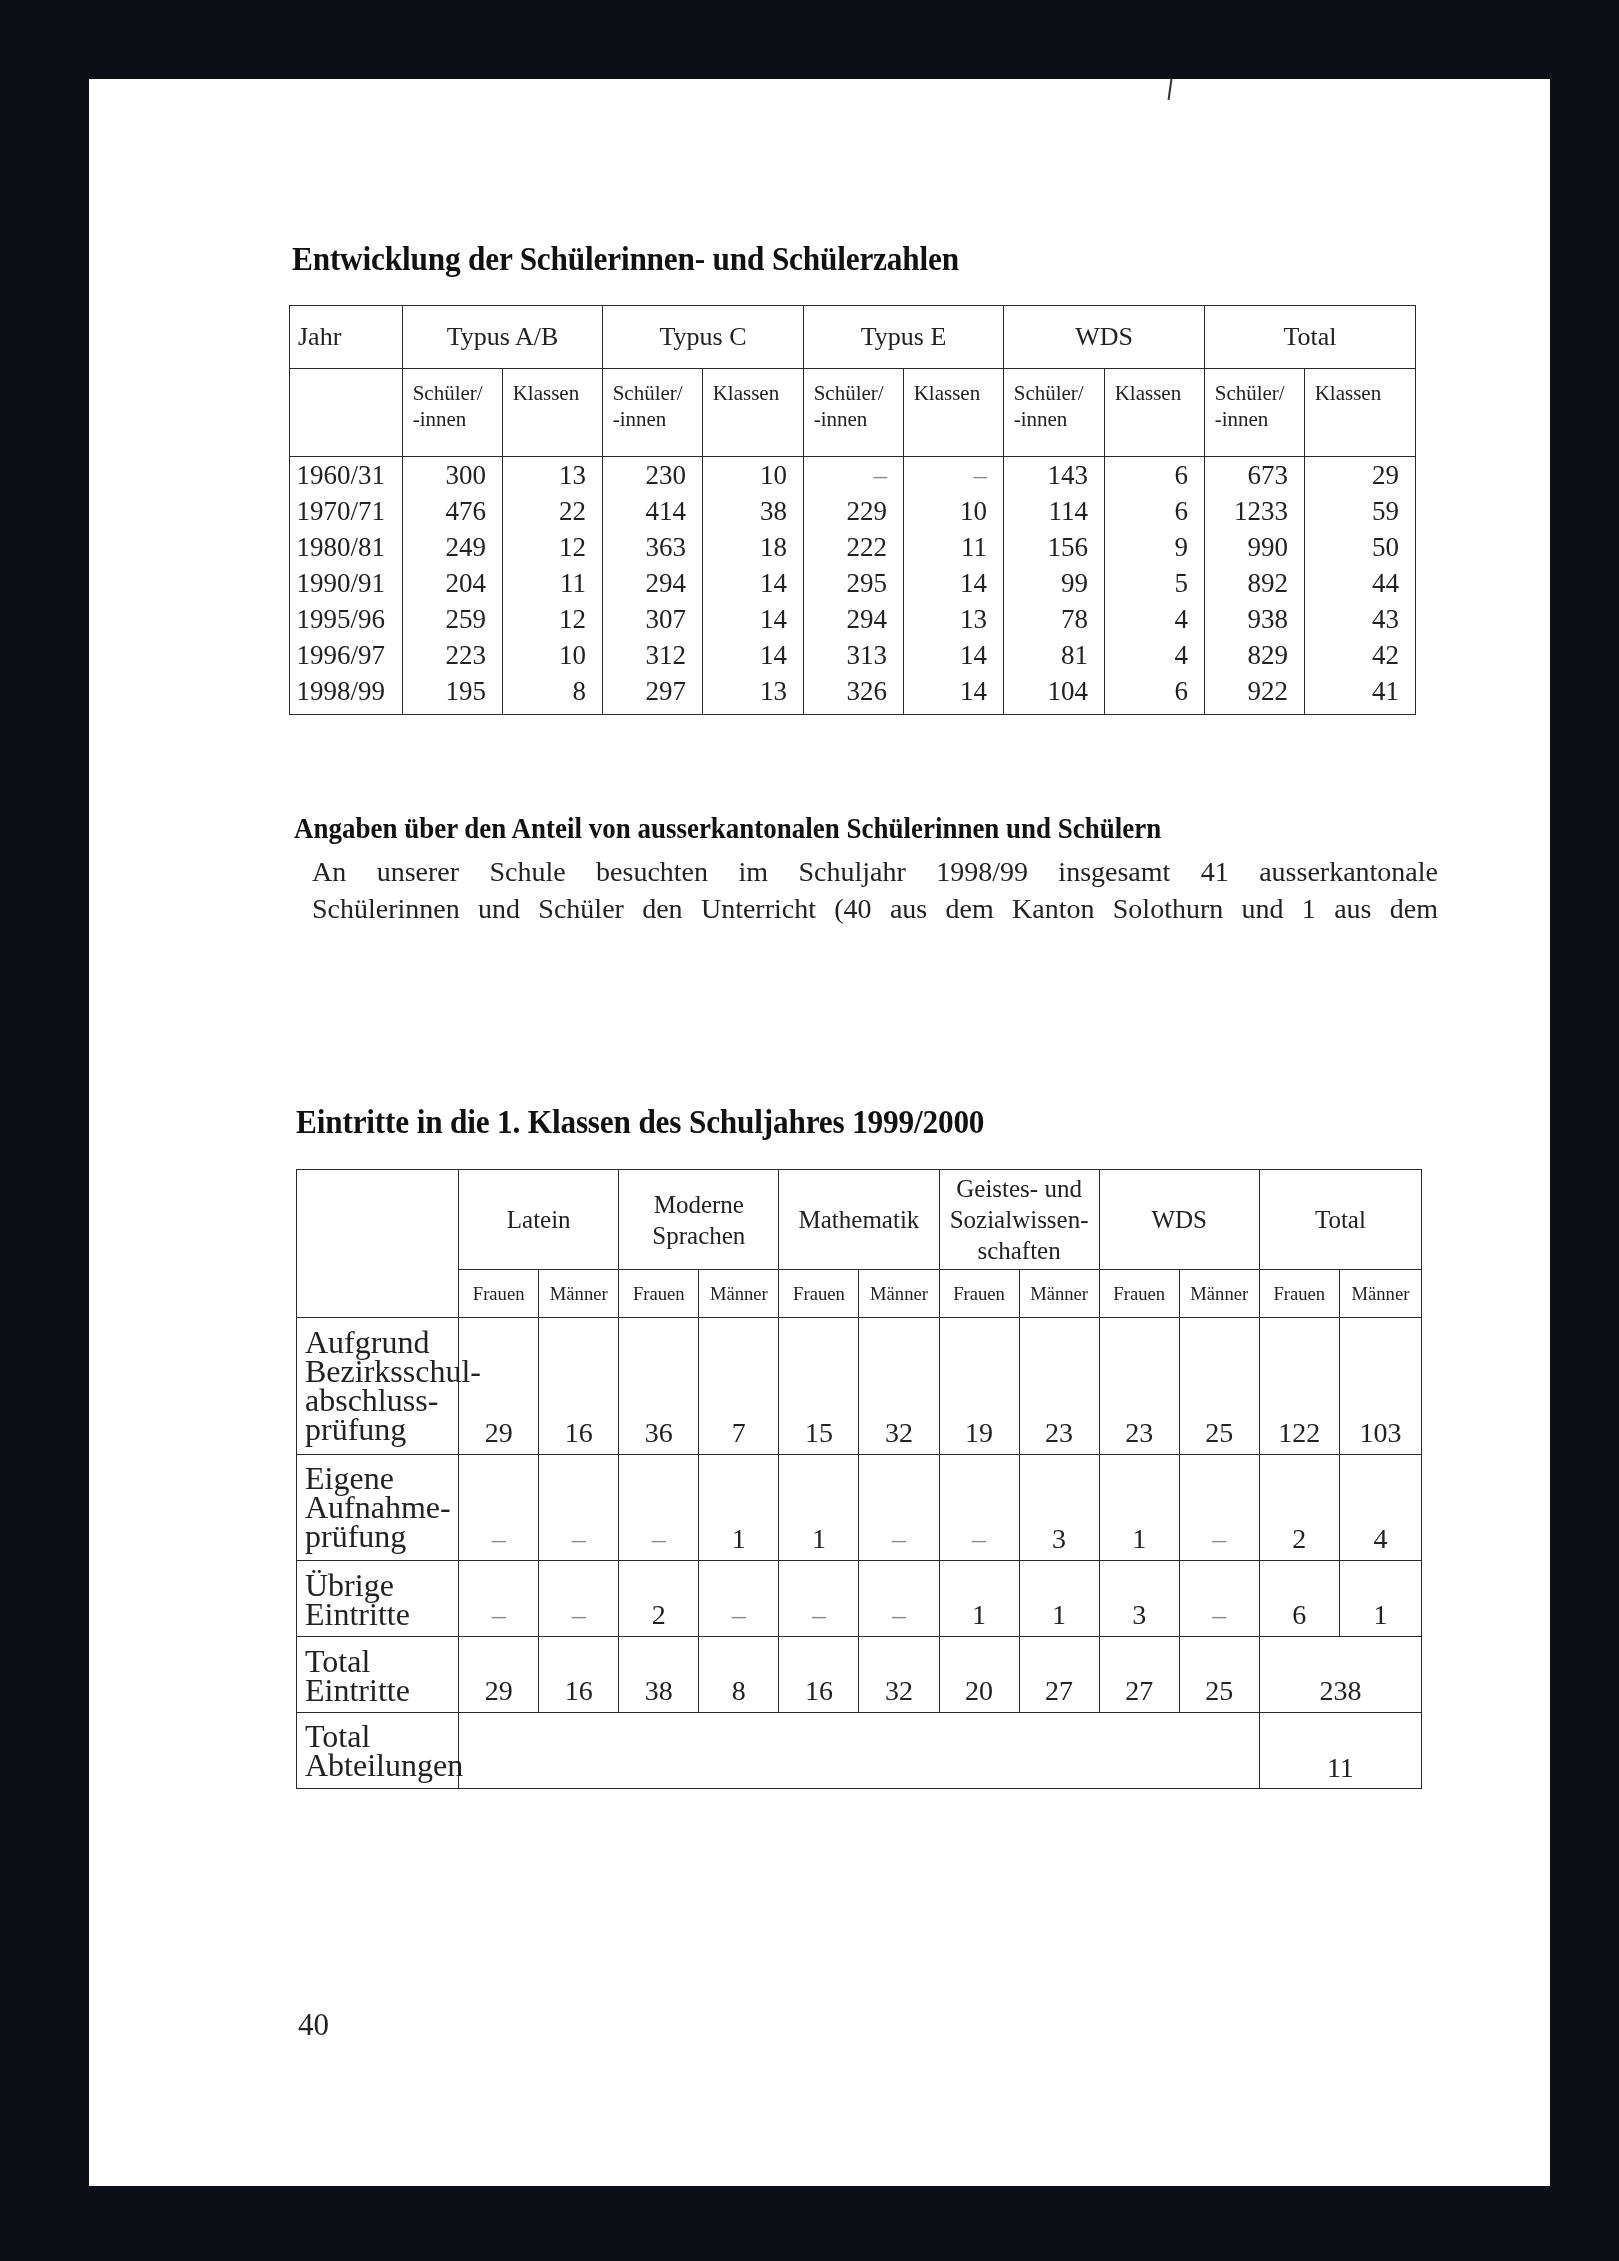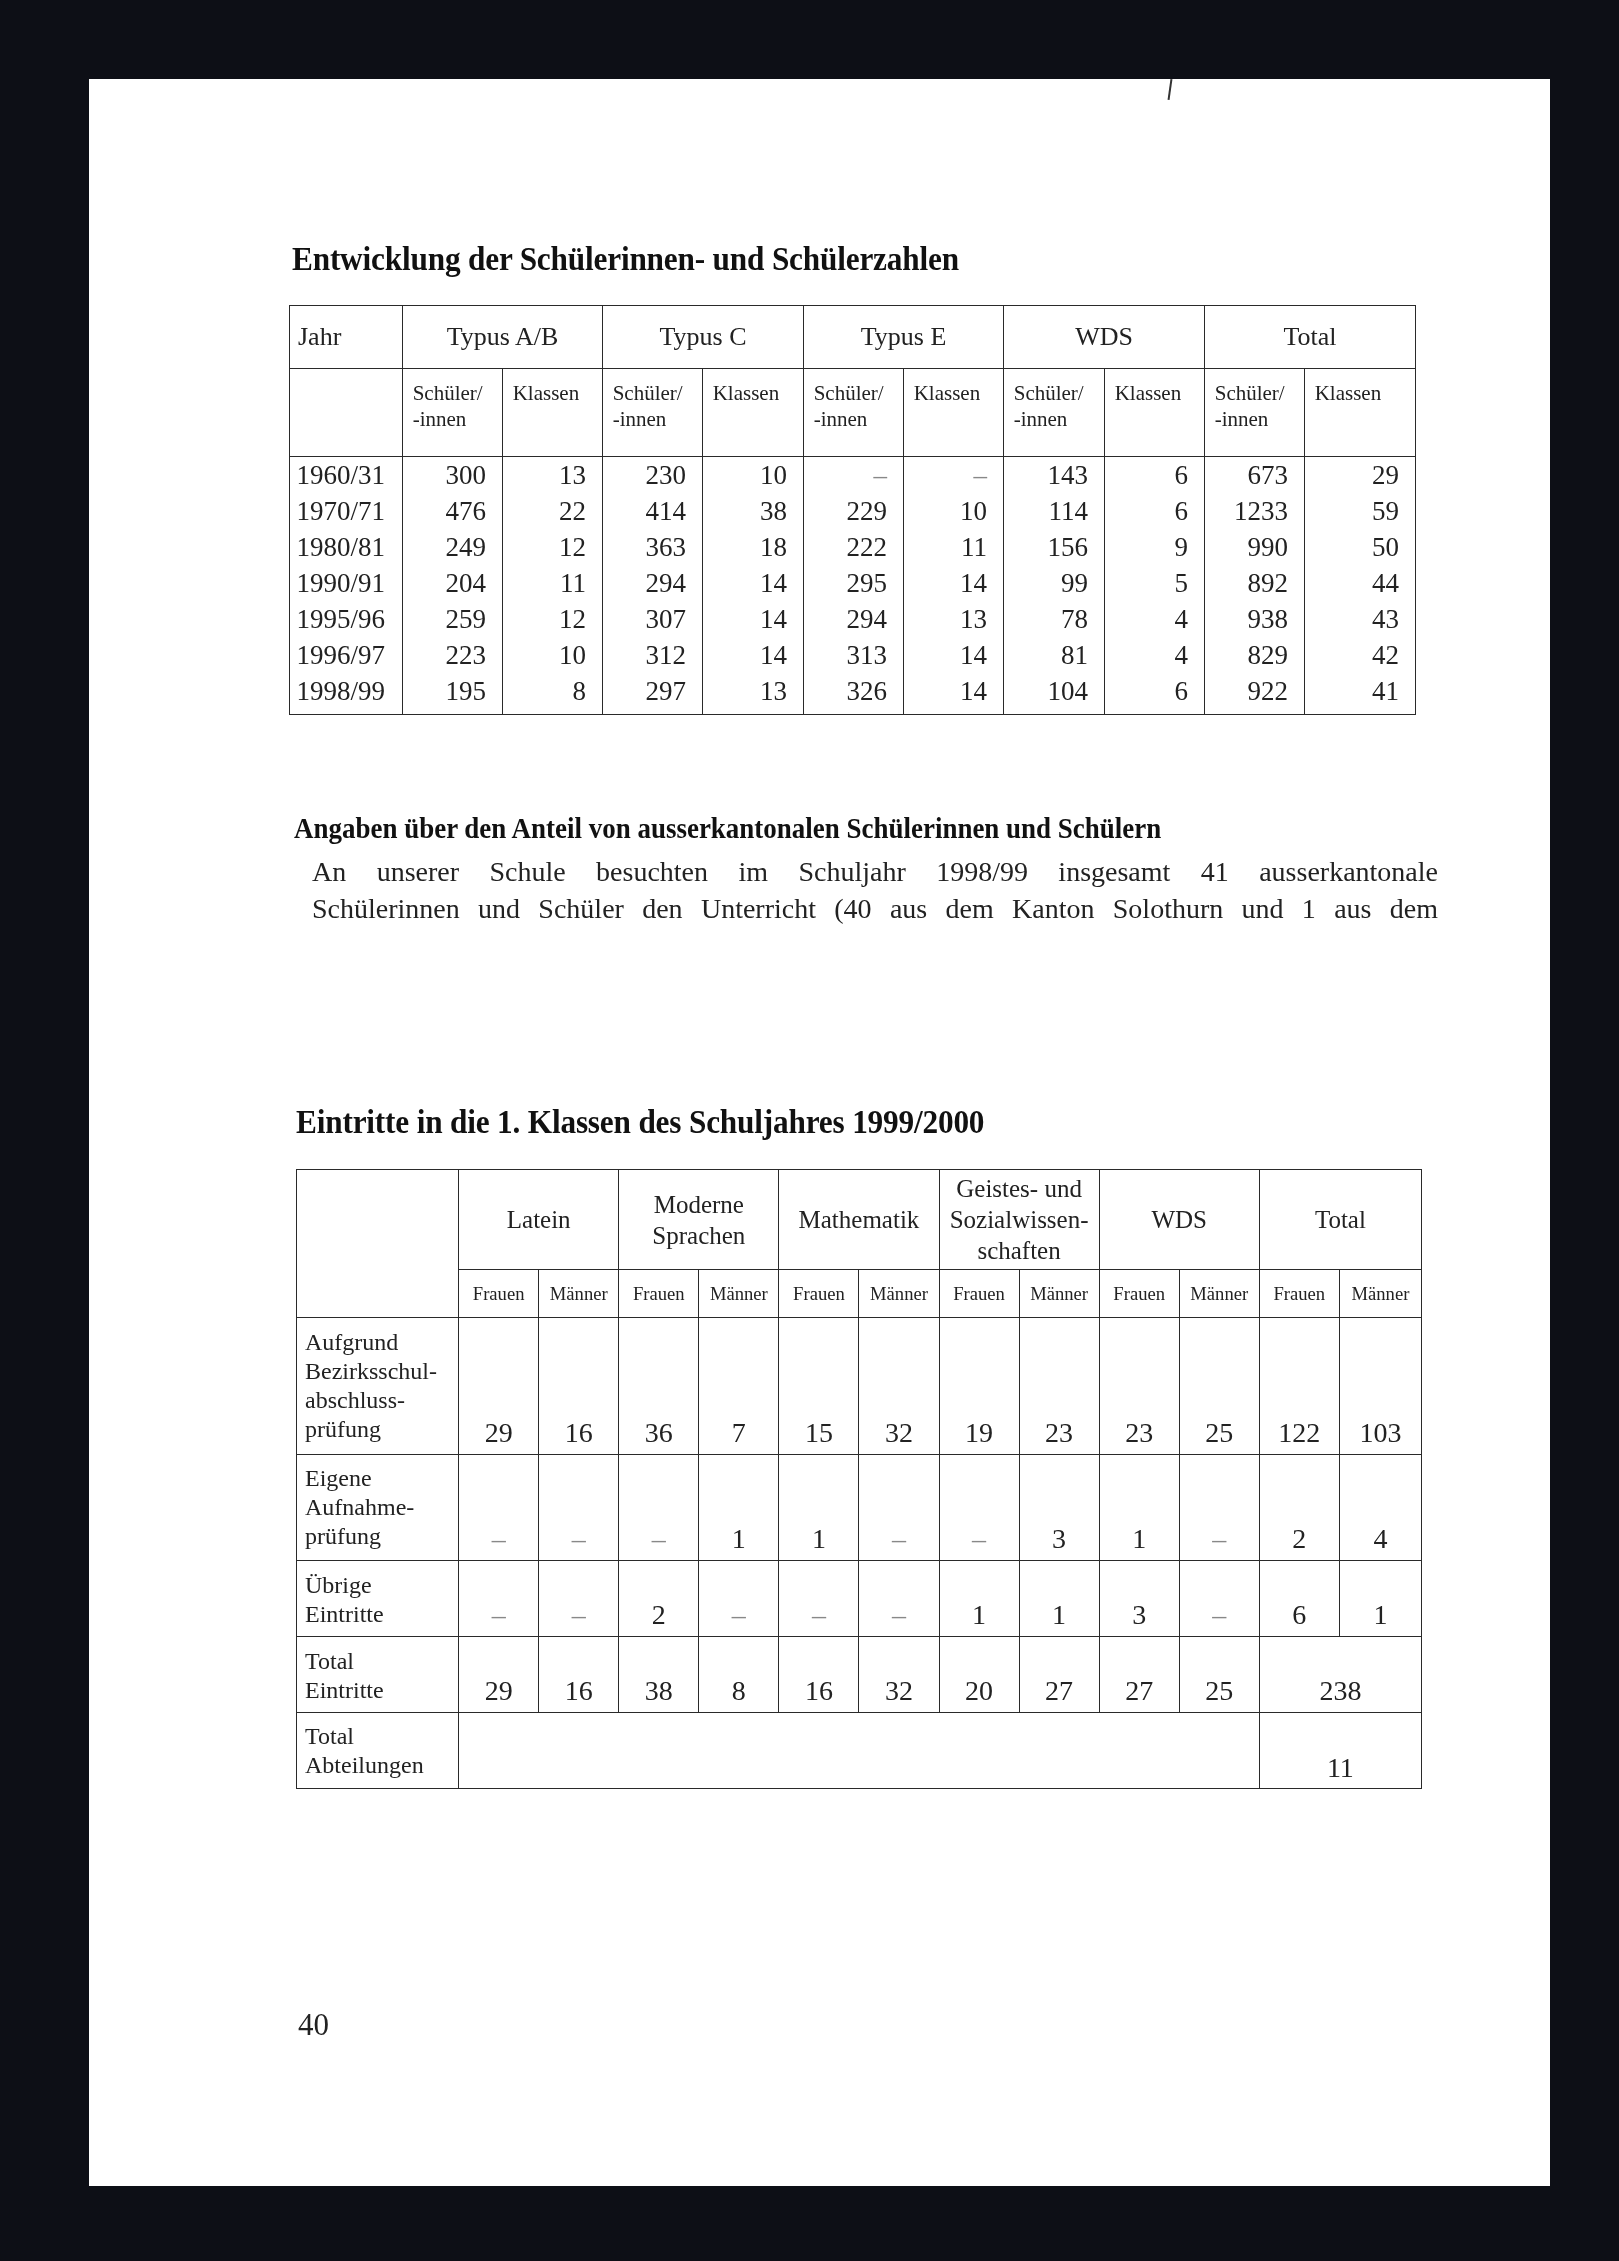--- a/index.html
+++ b/index.html
@@ -66,21 +66,21 @@
   #t1 tr.first td { padding-top: 8px; }
   #t1 tr.last td { padding-bottom: 4.9px; border-bottom: 1.6px solid #2a2a2a; }
   #t1 td.year { text-align: left; padding-left: 6.5px; padding-right: 0; }
   #t1 td.dash { color: #888; }
 
   
   #t2 { left: 296px; top: 1169px; width: 1126px; }
   #t2 th.top { height: 99px; font-size: 25px; line-height: 31px; vertical-align: middle; text-align: center; }
   #t2 th.sub { height: 47px; font-size: 18.6px; text-align: center; vertical-align: middle; }
   #t2 td { font-size: 28px; text-align: center; vertical-align: bottom; padding-bottom: 4.9px; }
-  #t2 td.label { text-align: left; vertical-align: top; font-size: 24px; line-height: 29px;
+  #t2 td.label { text-align: left; vertical-align: top; font-size: 32px; line-height: 29px;
                  padding: 9.7px 0 0 8px; }
   #t2 tr.r1 td { height: 126px; }
   #t2 tr.r2 td { height: 96px; margin-top: 40px; }
   #t2 tr.r3 td { height: 65px; }
   #t2 tr.r4 td { height: 65px; }
   #t2 tr.r5 td { height: 66px; }
   #t2 td.dash { color: #888; }
   #t2 td.empty { border-left: none; border-right: 1.6px solid #2a2a2a; }
 
   .page-number {

